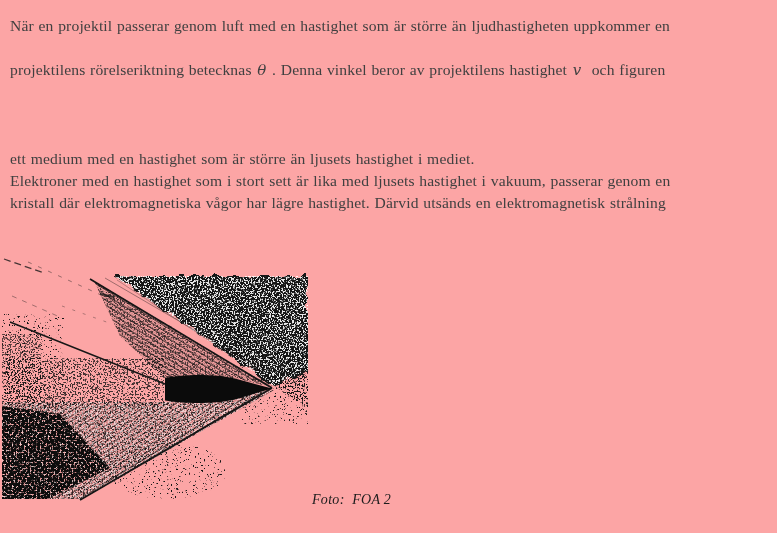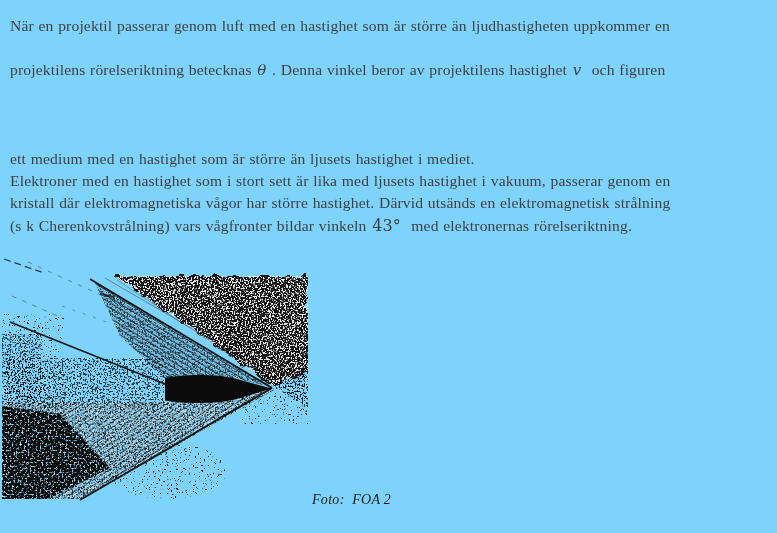--- a/index.html
+++ b/index.html
@@ -1,20 +1,20 @@
 <!DOCTYPE html>
 <html><head>
 <meta charset="utf-8">
 <style>
   html,body{margin:0;padding:0;}
   body{
     width:777px;height:533px;background:#ffffff;position:relative;overflow:hidden;
     font-family:"Liberation Serif", serif;
   }
-  .page{position:absolute;inset:0;background:#7dd3fc;text-align:right;}
+  .page{position:absolute;inset:0;background:#fca5a5;text-align:right;}
   .line{
     position:absolute;left:10px;font-size:15.6px;line-height:20px;color:#404040;
     white-space:pre;letter-spacing:0.15px;word-spacing:0.6px;
   }
   .mi{font-family:"DejaVu Serif", serif;font-style:italic;font-size:15px;padding:0 1px;}
   .msub{font-family:"DejaVu Serif", serif;font-size:11px;vertical-align:-3px;}
   .mnum{font-family:"DejaVu Serif", serif;font-size:16px;padding:0 1px;}
   .photo{position:absolute;left:2px;top:256px;width:306px;height:250px;}
   .caption{
     position:absolute;left:312px;top:492px;font-style:italic;font-size:14px;
@@ -24,22 +24,21 @@
 </head>
 <body>
 
 <div class="page">
 
   <div class="line" style="top:16px">När en projektil passerar genom luft med en hastighet som är större än ljudhastigheten uppkommer en</div>
   <div class="line" style="top:60px"><span>projektilens rörelseriktning betecknas </span><span class="mi">θ</span><span> . Denna vinkel beror av projektilens hastighet </span><span class="mi">v</span><span>  och figuren</span></div>
 
   <div class="line" style="top:171px">Elektroner med en hastighet som i stort sett är lika med ljusets hastighet i vakuum, passerar genom en</div>
   <div class="line" style="top:149px">ett medium med en hastighet som är större än ljusets hastighet i mediet.</div>
-  <div class="line" style="top:193px">kristall där elektromagnetiska vågor har större hastighet. Därvid utsänds en elektromagnetisk strålning</div>
-  <div class="line" style="top:216px"><span>(s k Cherenkovstrålning) vars vågfronter bildar vinkeln </span><span class="mnum">43°</span><span>  med elektronernas rörelseriktning.</span></div>
+  <div class="line" style="top:193px">kristall där elektromagnetiska vågor har lägre hastighet. Därvid utsänds en elektromagnetisk strålning</div>
 
   <svg class="photo" viewBox="0 0 306 250" aria-hidden="true">
     <defs>
 
       <filter id="gS" x="-10%" y="-10%" width="120%" height="120%">
         <feTurbulence type="fractalNoise" baseFrequency="0.55" numOctaves="2" seed="7" result="n"></feTurbulence>
         <feColorMatrix in="n" type="matrix" values="0 0 0 0 0  0 0 0 0 0  0 0 0 0 0  8 8 8 0 -14" result="a"></feColorMatrix>
         <feComposite in="a" in2="SourceGraphic" operator="in" result="m"></feComposite>
         <feFlood flood-color="#141414" result="f"></feFlood>
         <feComposite in="f" in2="m" operator="in"></feComposite>

